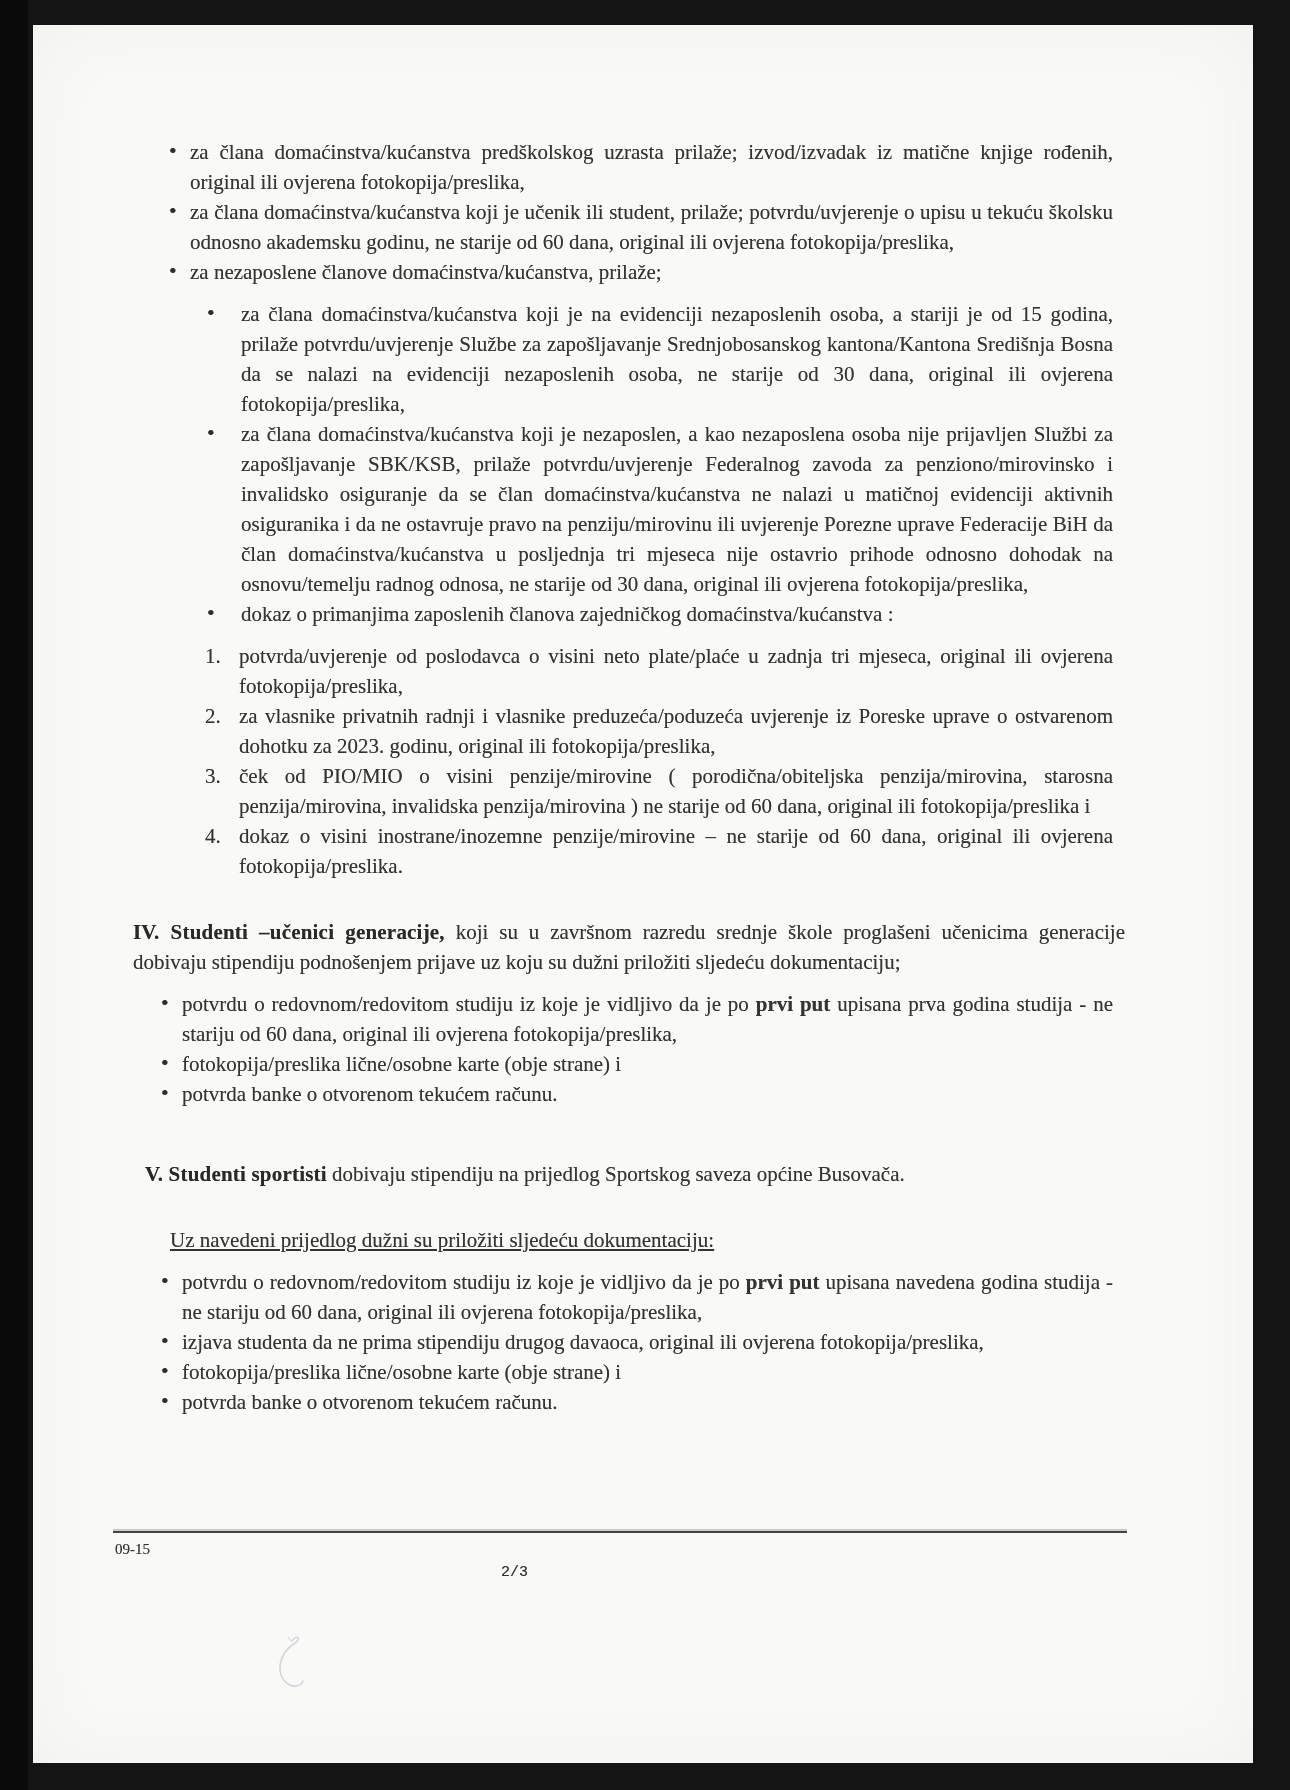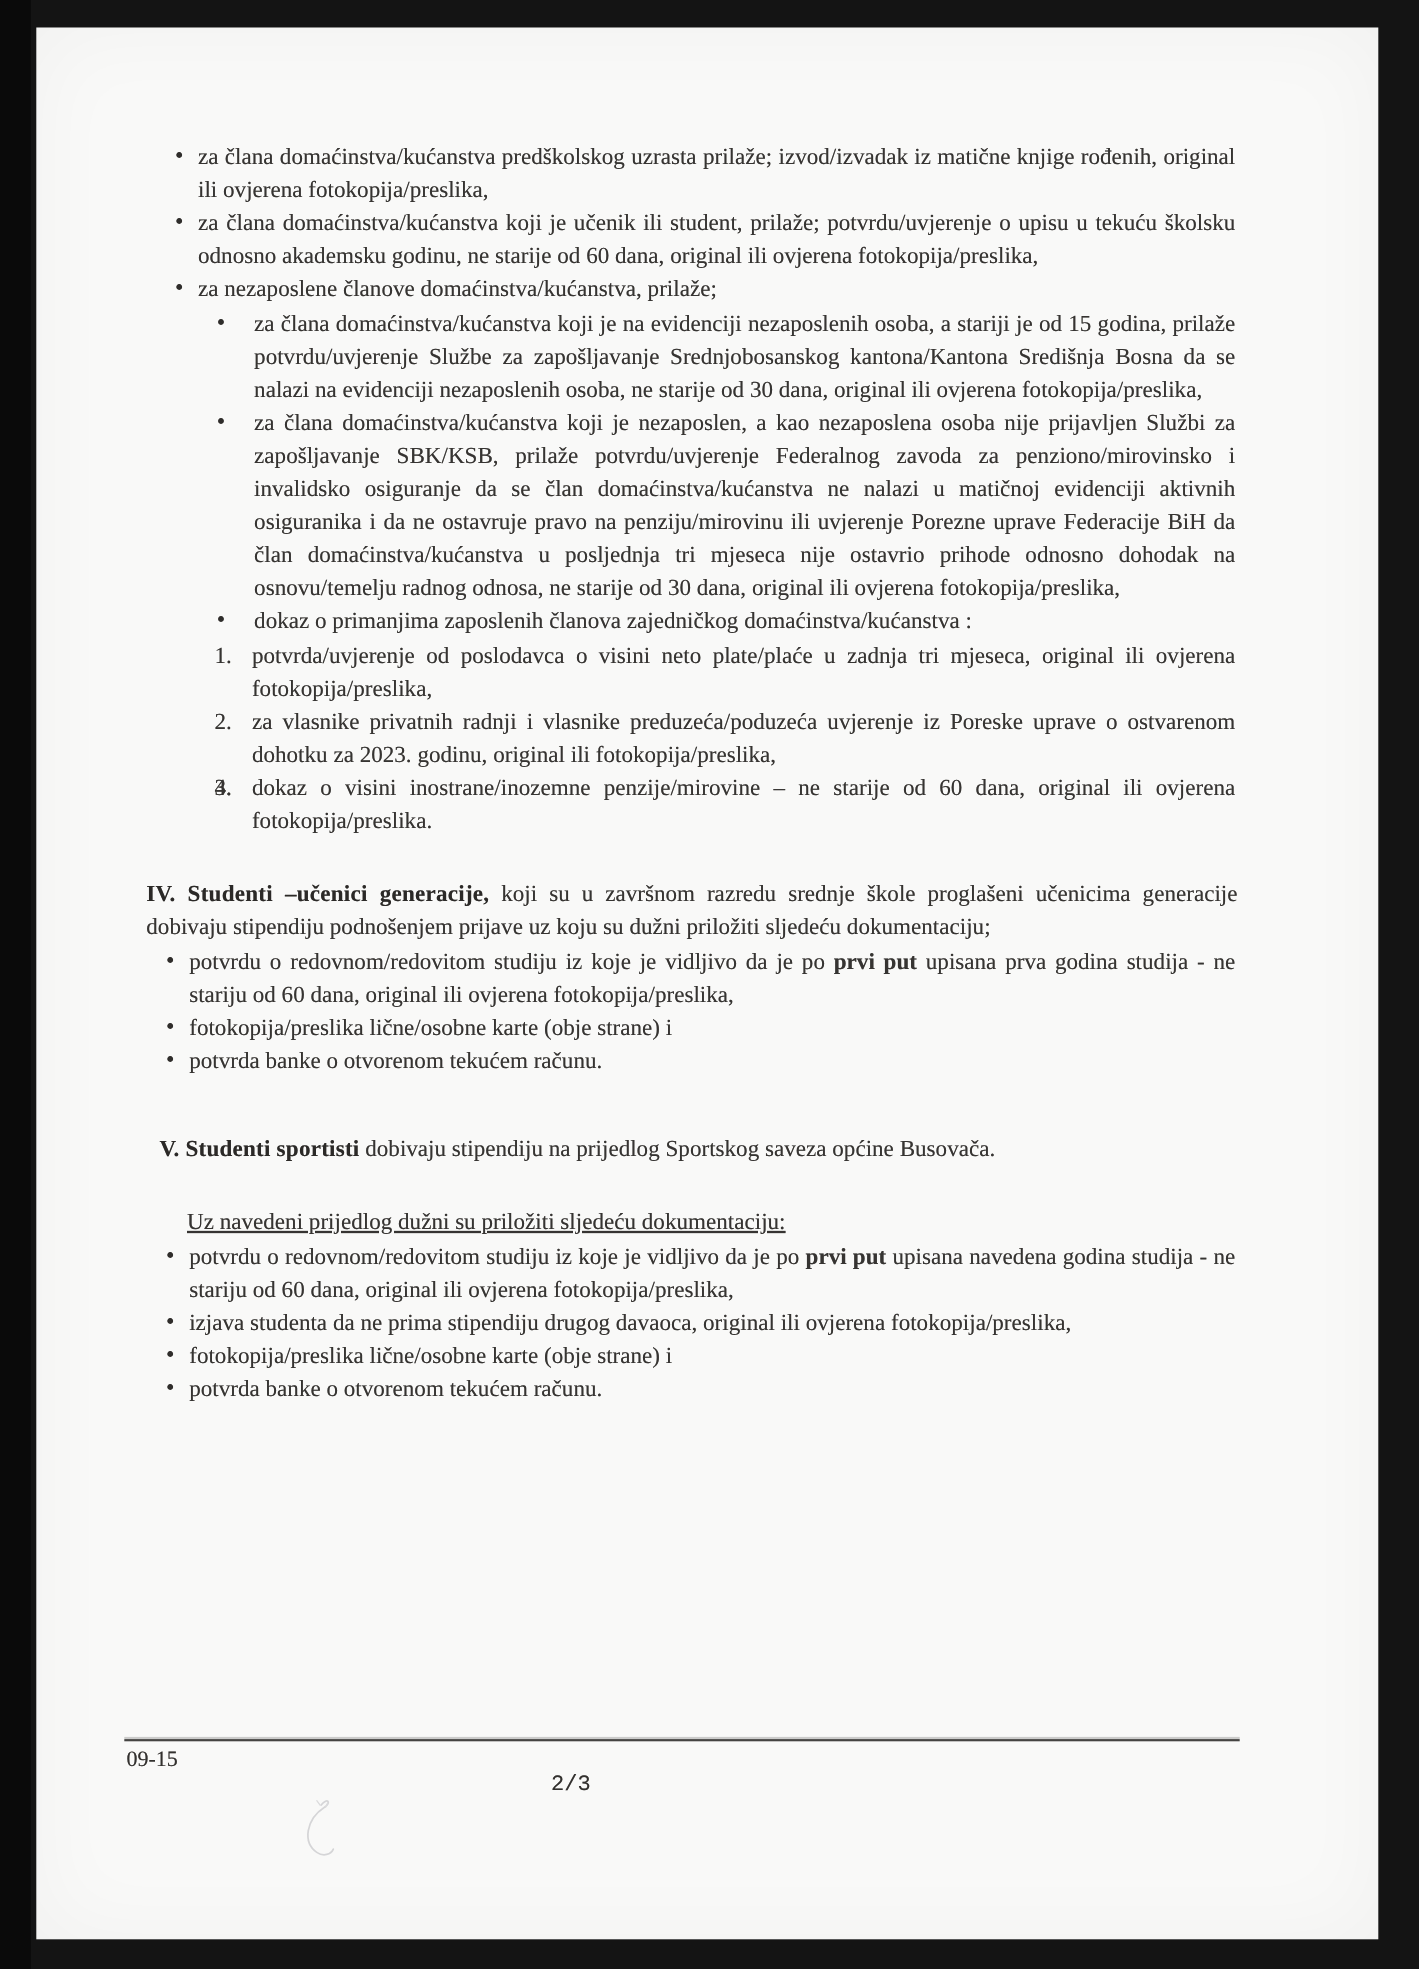--- a/index.html
+++ b/index.html
@@ -23,39 +23,39 @@
   }
   .content {
     position:absolute; left:88px; top:100px;
     width:1004px;
     color:#363432;
     font-size:21px;
     line-height:30px;
     text-align:justify;
     text-shadow:0 0 0.5px rgba(70,66,62,0.55);
   }
-  ul { list-style:none; margin:2px; padding:0; }
+  ul { list-style:none; margin:12px; padding:0; }
   li { position:relative; }
   .l1 > li  { padding-left:57px; }
   .l1 > li::before  { content:"•"; position:absolute; left:36px; top:-1px; font-size:22px; color:#2f2d2b; }
   .l2 > li  { padding-left:108px; }
   .l2 > li::before  { content:"•"; position:absolute; left:74px; top:-1px; font-size:22px; color:#2f2d2b; }
   .nums > li { padding-left:106px; }
   .nums .num { position:absolute; left:72px; }
   .l1b > li { padding-left:49px; }
   .l1b > li::before { content:"•"; position:absolute; left:28px; top:-1px; font-size:22px; color:#2f2d2b; }
   .sec-heading { margin:36px 0 0 12px; }
   .sec-heading b { color:#2b2927; letter-spacing:0.2px; }
   .mt-v { margin-top:50px; }
   .v-indent { text-indent:12px; }
   .intro { margin:36px 0 0 0; padding-left:49px;text-decoration:underline; }
   b.u { text-underline-offset:3px; }
   .footer {
-    position:absolute; left:80px; top:1556px; width:1014px;
-    font-size:20px; line-height:26px; color:#33312f;
+    position:absolute; left:80px; top:1506px; width:1014px;
+    font-size:15px; line-height:26px; color:#33312f;
     text-shadow:0 0 0.5px rgba(70,66,62,0.55);
   }
   .footer-line {
     width:100%; height:0;
     border-top:2px solid #454442;
     box-shadow:0 -2px 0 rgba(70,70,68,0.25);
     margin-bottom:3px;
   }
   .doc-num { margin-left:2px; }
   .page-num { position:absolute; left:388px; top:29px;font-family:Liberation Mono, monospace; }
@@ -86,20 +86,21 @@
         <li>
           <span class="num">1.</span>
           <span class="txt">potvrda/uvjerenje od poslodavca o visini neto plate/plaće u zadnja tri mjeseca, original ili ovjerena fotokopija/preslika,</span>
         </li>
         <li>
           <span class="num">2.</span>
           <span class="txt">za vlasnike privatnih radnji i vlasnike preduzeća/poduzeća uvjerenje iz Poreske uprave o ostvarenom dohotku za 2023. godinu, original ili fotokopija/preslika,</span>
         </li>
         <li>
           <span class="num">3.</span>
+          <span class="txt">ček od PIO/MIO o visini penzije/mirovine ( porodična/obiteljska penzija/mirovina, starosna penzija/mirovina, invalidska penzija/mirovina ) ne starije od 60 dana, original ili fotokopija/preslika i</span>
         </li>
         <li>
           <span class="num">4.</span>
           <span class="txt">dokaz o visini inostrane/inozemne penzije/mirovine – ne starije od 60 dana, original ili ovjerena fotokopija/preslika.</span>
         </li>
       </ul>
 
       <p class="sec-heading">
         <b>IV. Studenti –učenici generacije,</b><span> koji su u završnom razredu srednje škole proglašeni učenicima generacije dobivaju stipendiju podnošenjem prijave uz koju su dužni priložiti sljedeću dokumentaciju;</span>
       </p>

